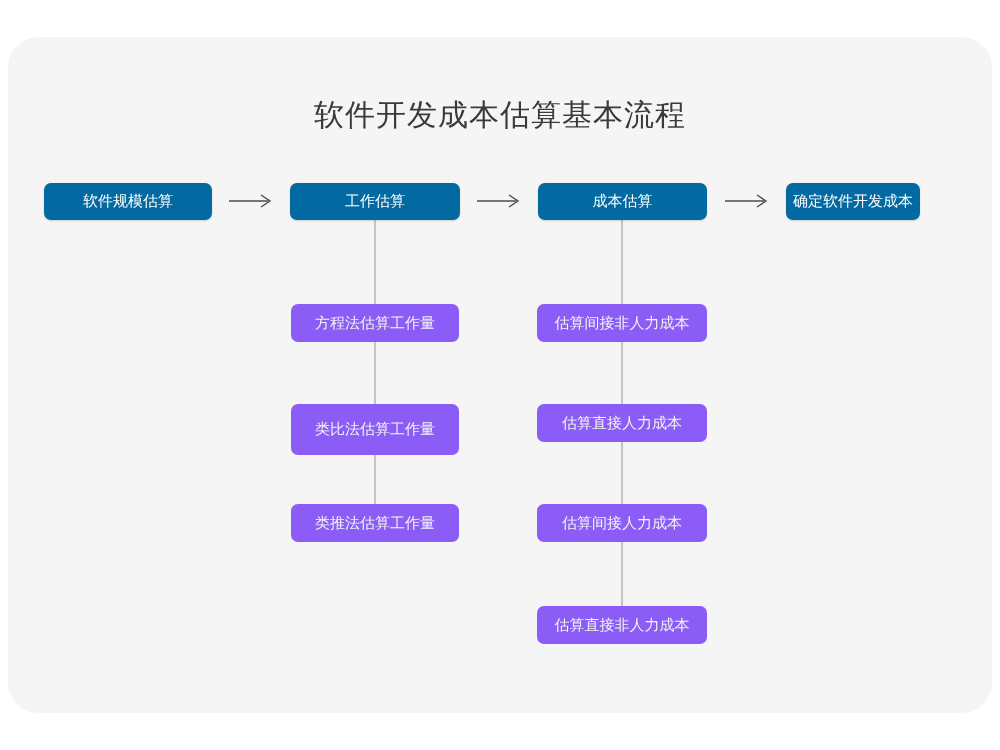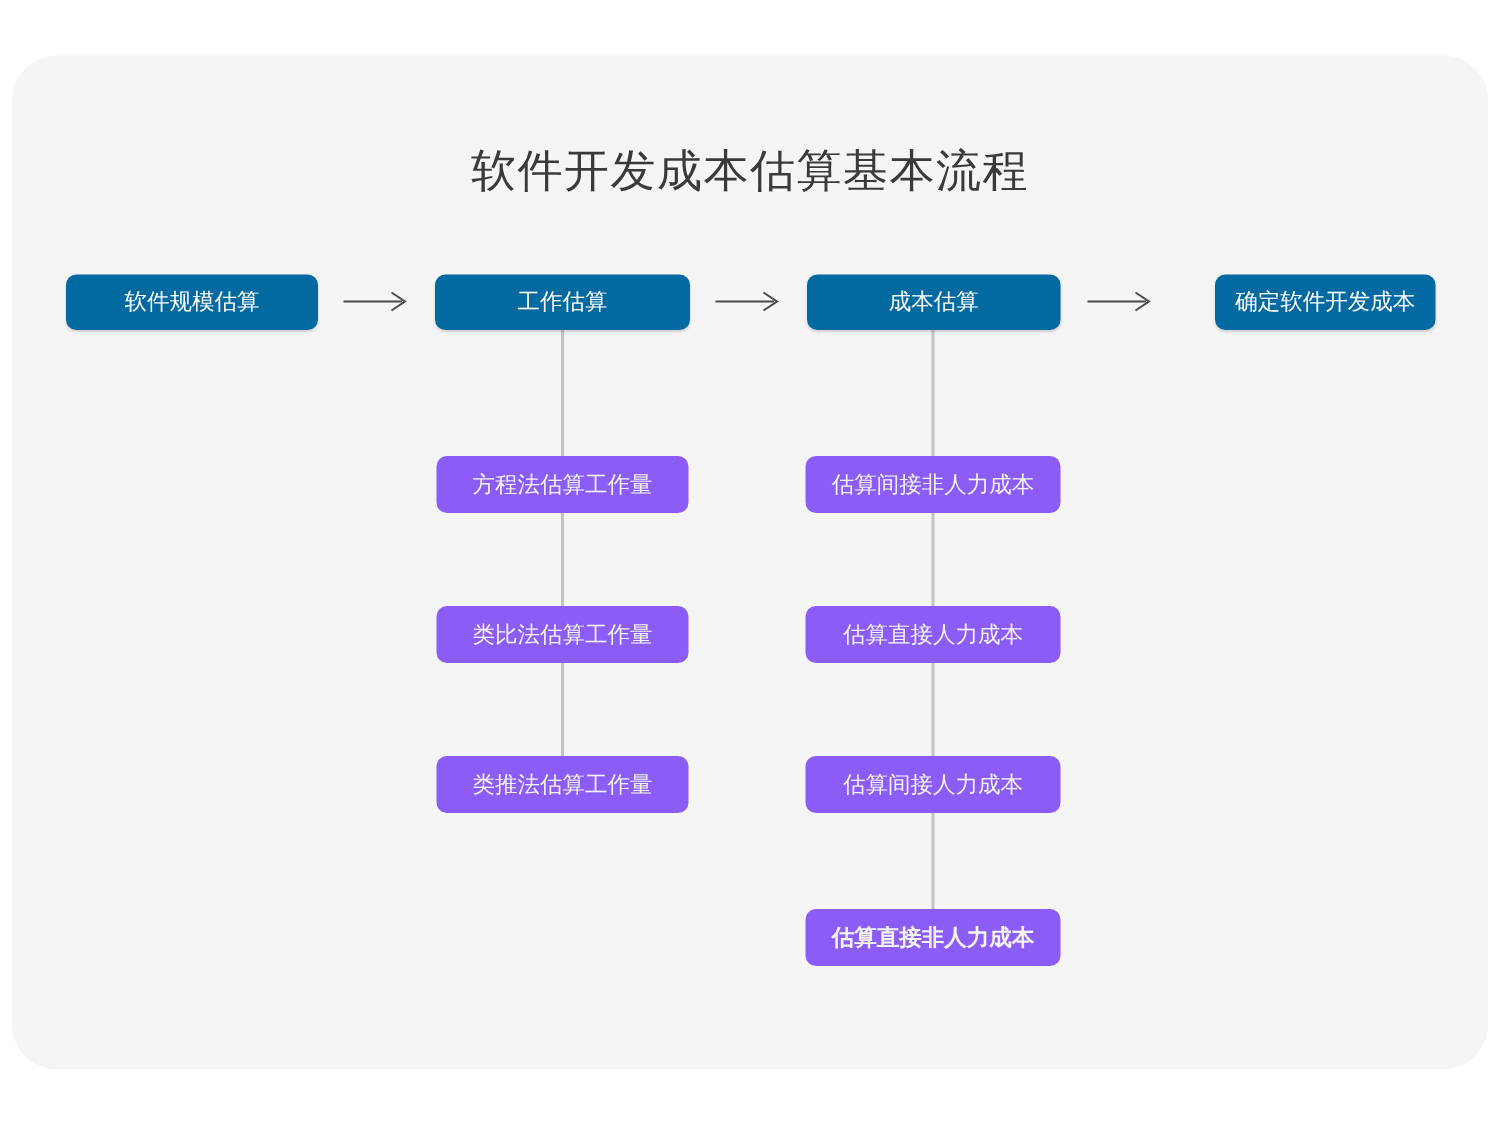--- a/index.html
+++ b/index.html
@@ -131,45 +131,45 @@
     <span>成本估算</span>
   </div>
 
   <div class="arrow" style="left:724px; top:189px; width:46px;">
     <svg width="46" height="16" viewBox="0 0 46 16" aria-hidden="true">
       <line x1="1" y1="8" x2="40" y2="8" stroke="#4a4a4a" stroke-width="1.4"></line>
       <polyline points="33,2 42,8 33,14" fill="none" stroke="#4a4a4a" stroke-width="1.4"></polyline>
     </svg>
   </div>
 
-  <div class="node primary" style="left:810px; top:183px; width:147px; height:37px;align-items:center;">
+  <div class="node primary" style="left:786px; top:183px; width:134px; height:37px;align-items:center;">
     <span>确定软件开发成本</span>
   </div>
 
   <div class="node secondary" style="left:291px; top:278px; width:168px; height:38px;">
     <span>方程法估算工作量</span>
   </div>
 
-  <div class="node secondary" style="left:291px; top:378px; width:168px; height:38px;">
+  <div class="node secondary" style="left:291px; top:378px; width:168px; height:51px;">
     <span>类比法估算工作量</span>
   </div>
 
   <div class="node secondary" style="left:291px; top:478px; width:168px; height:38px;">
     <span>类推法估算工作量</span>
   </div>
 
   <div class="node secondary" style="left:537px; top:278px; width:170px; height:38px;">
     <span>估算间接非人力成本</span>
   </div>
 
   <div class="node secondary" style="left:537px; top:378px; width:170px; height:38px;">
     <span>估算直接人力成本</span>
   </div>
 
   <div class="node secondary" style="left:537px; top:478px; width:170px; height:38px;">
     <span>估算间接人力成本</span>
   </div>
 
-  <div class="node secondary" style="left:537px; top:580px; width:170px; height:38px;font-weight:bold;">
+  <div class="node secondary" style="left:537px; top:580px; width:170px; height:38px;">
     <span>估算直接非人力成本</span>
   </div>
 
 </div>
 
 </body></html>

